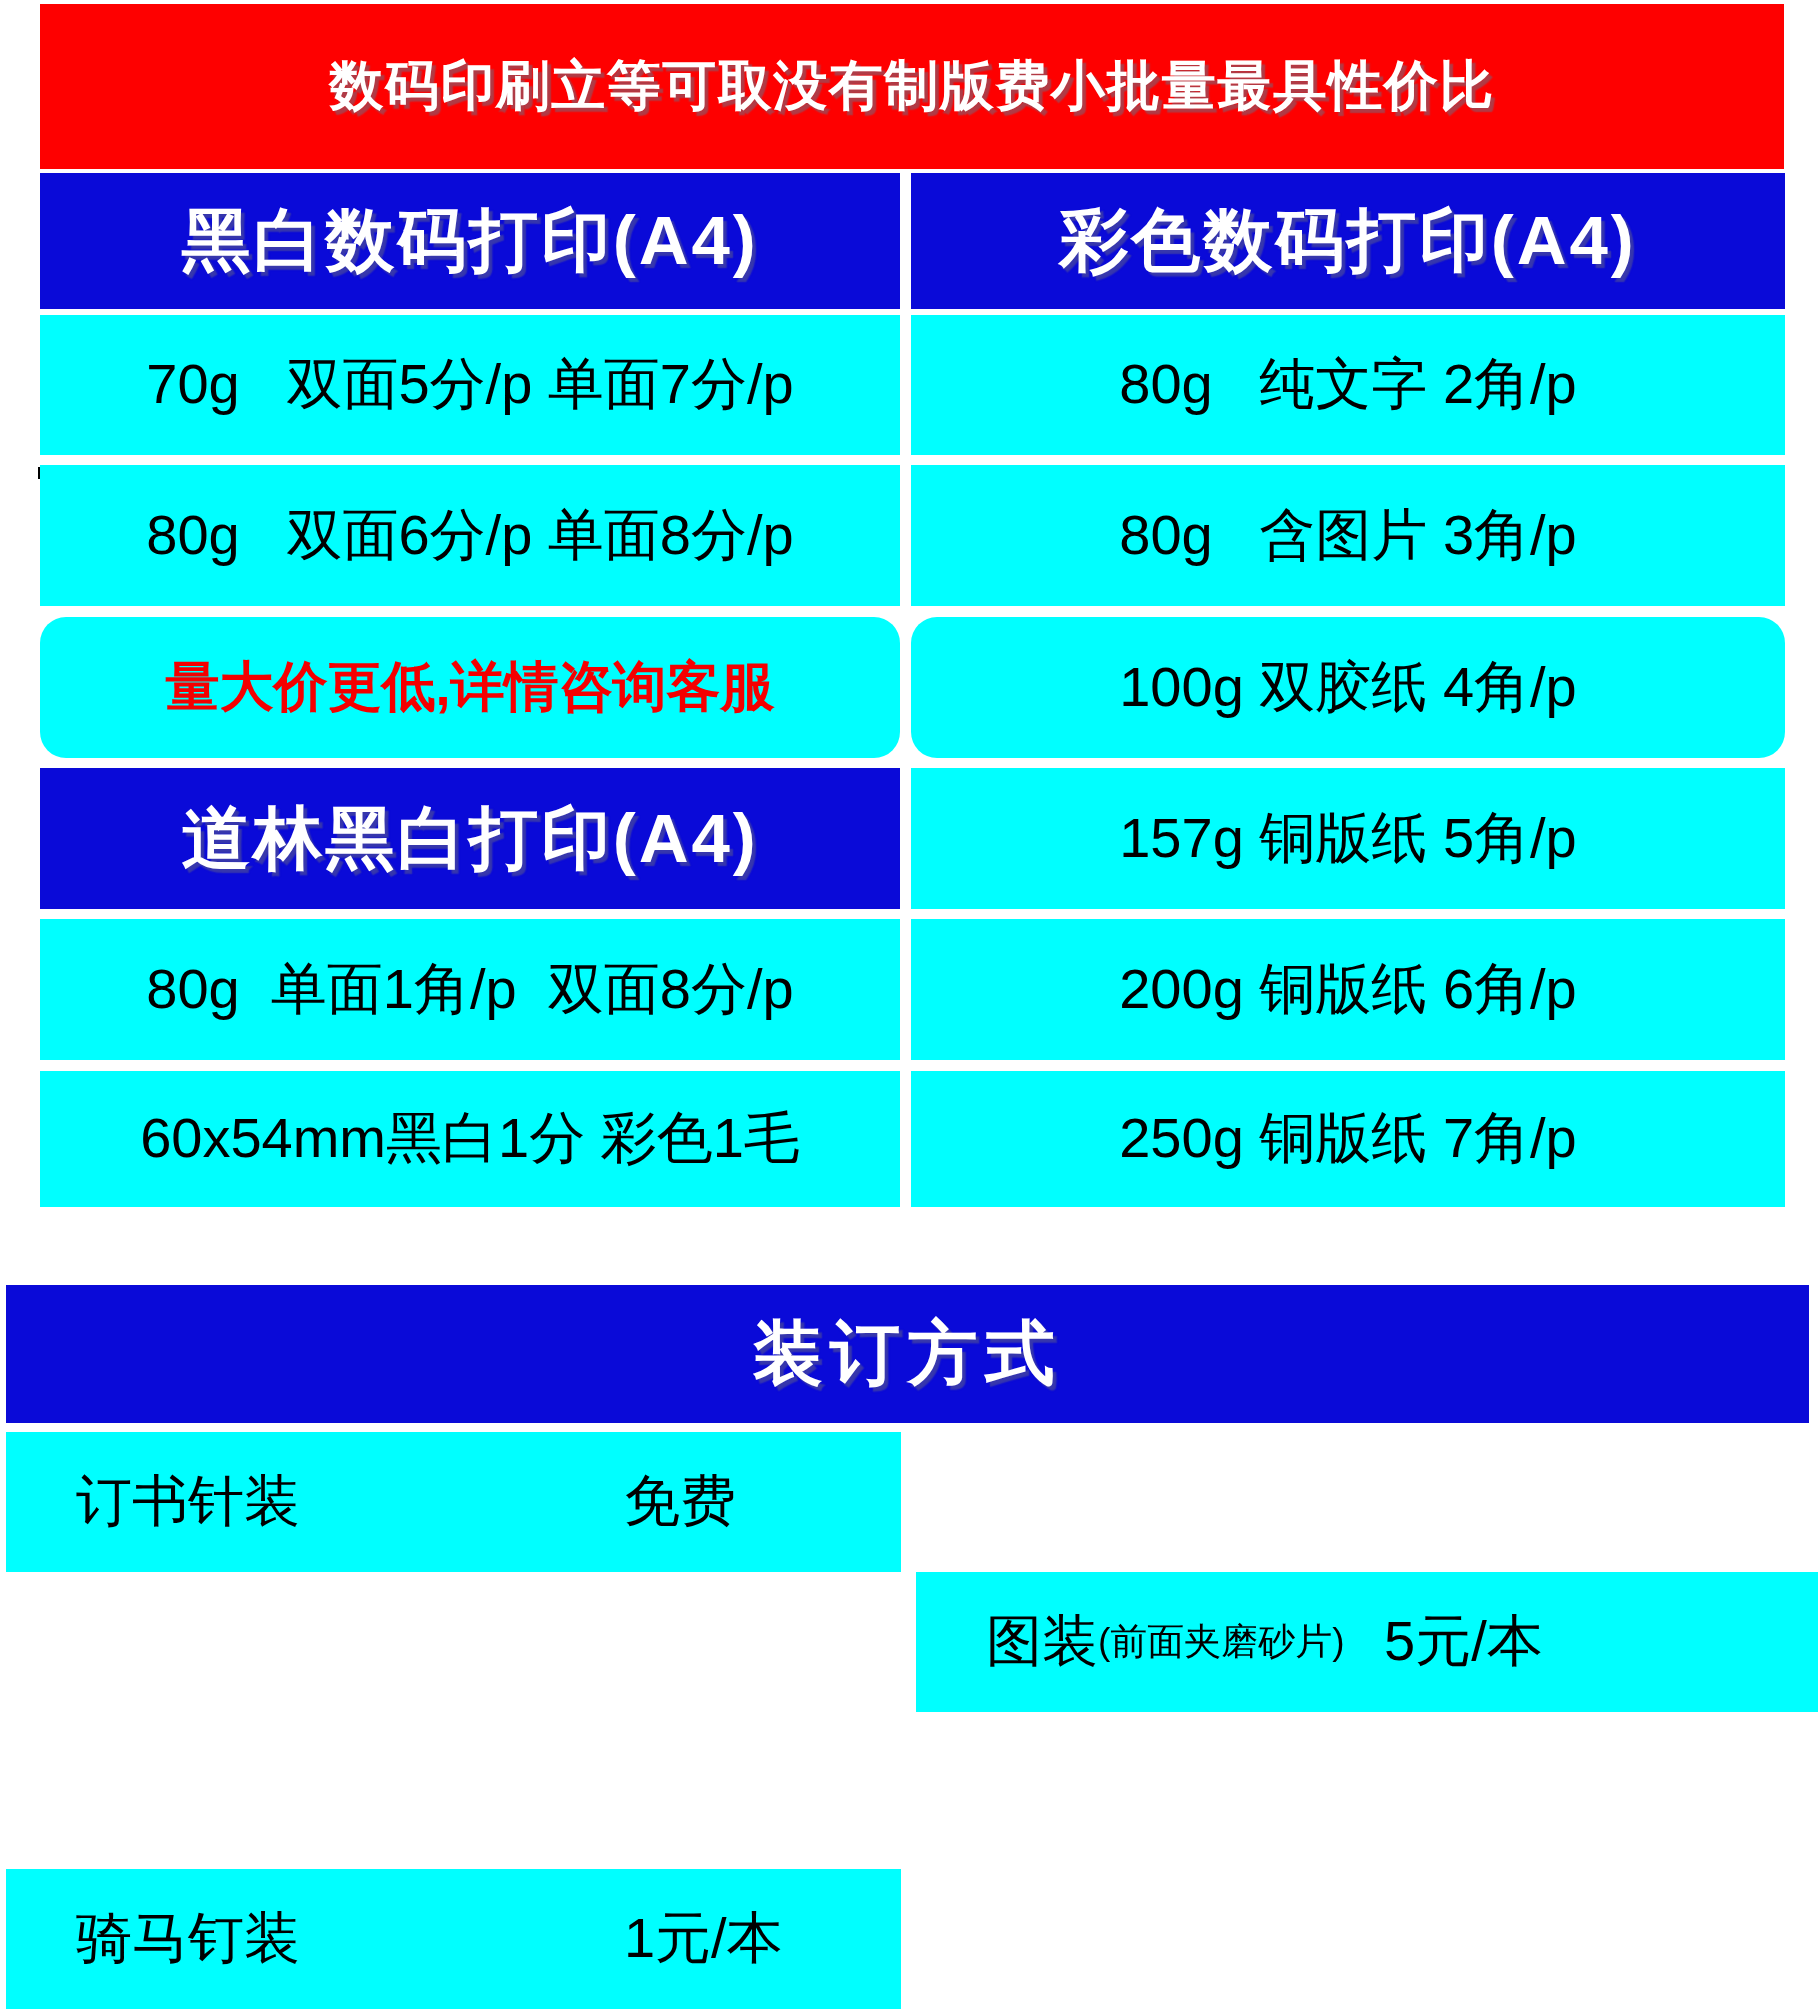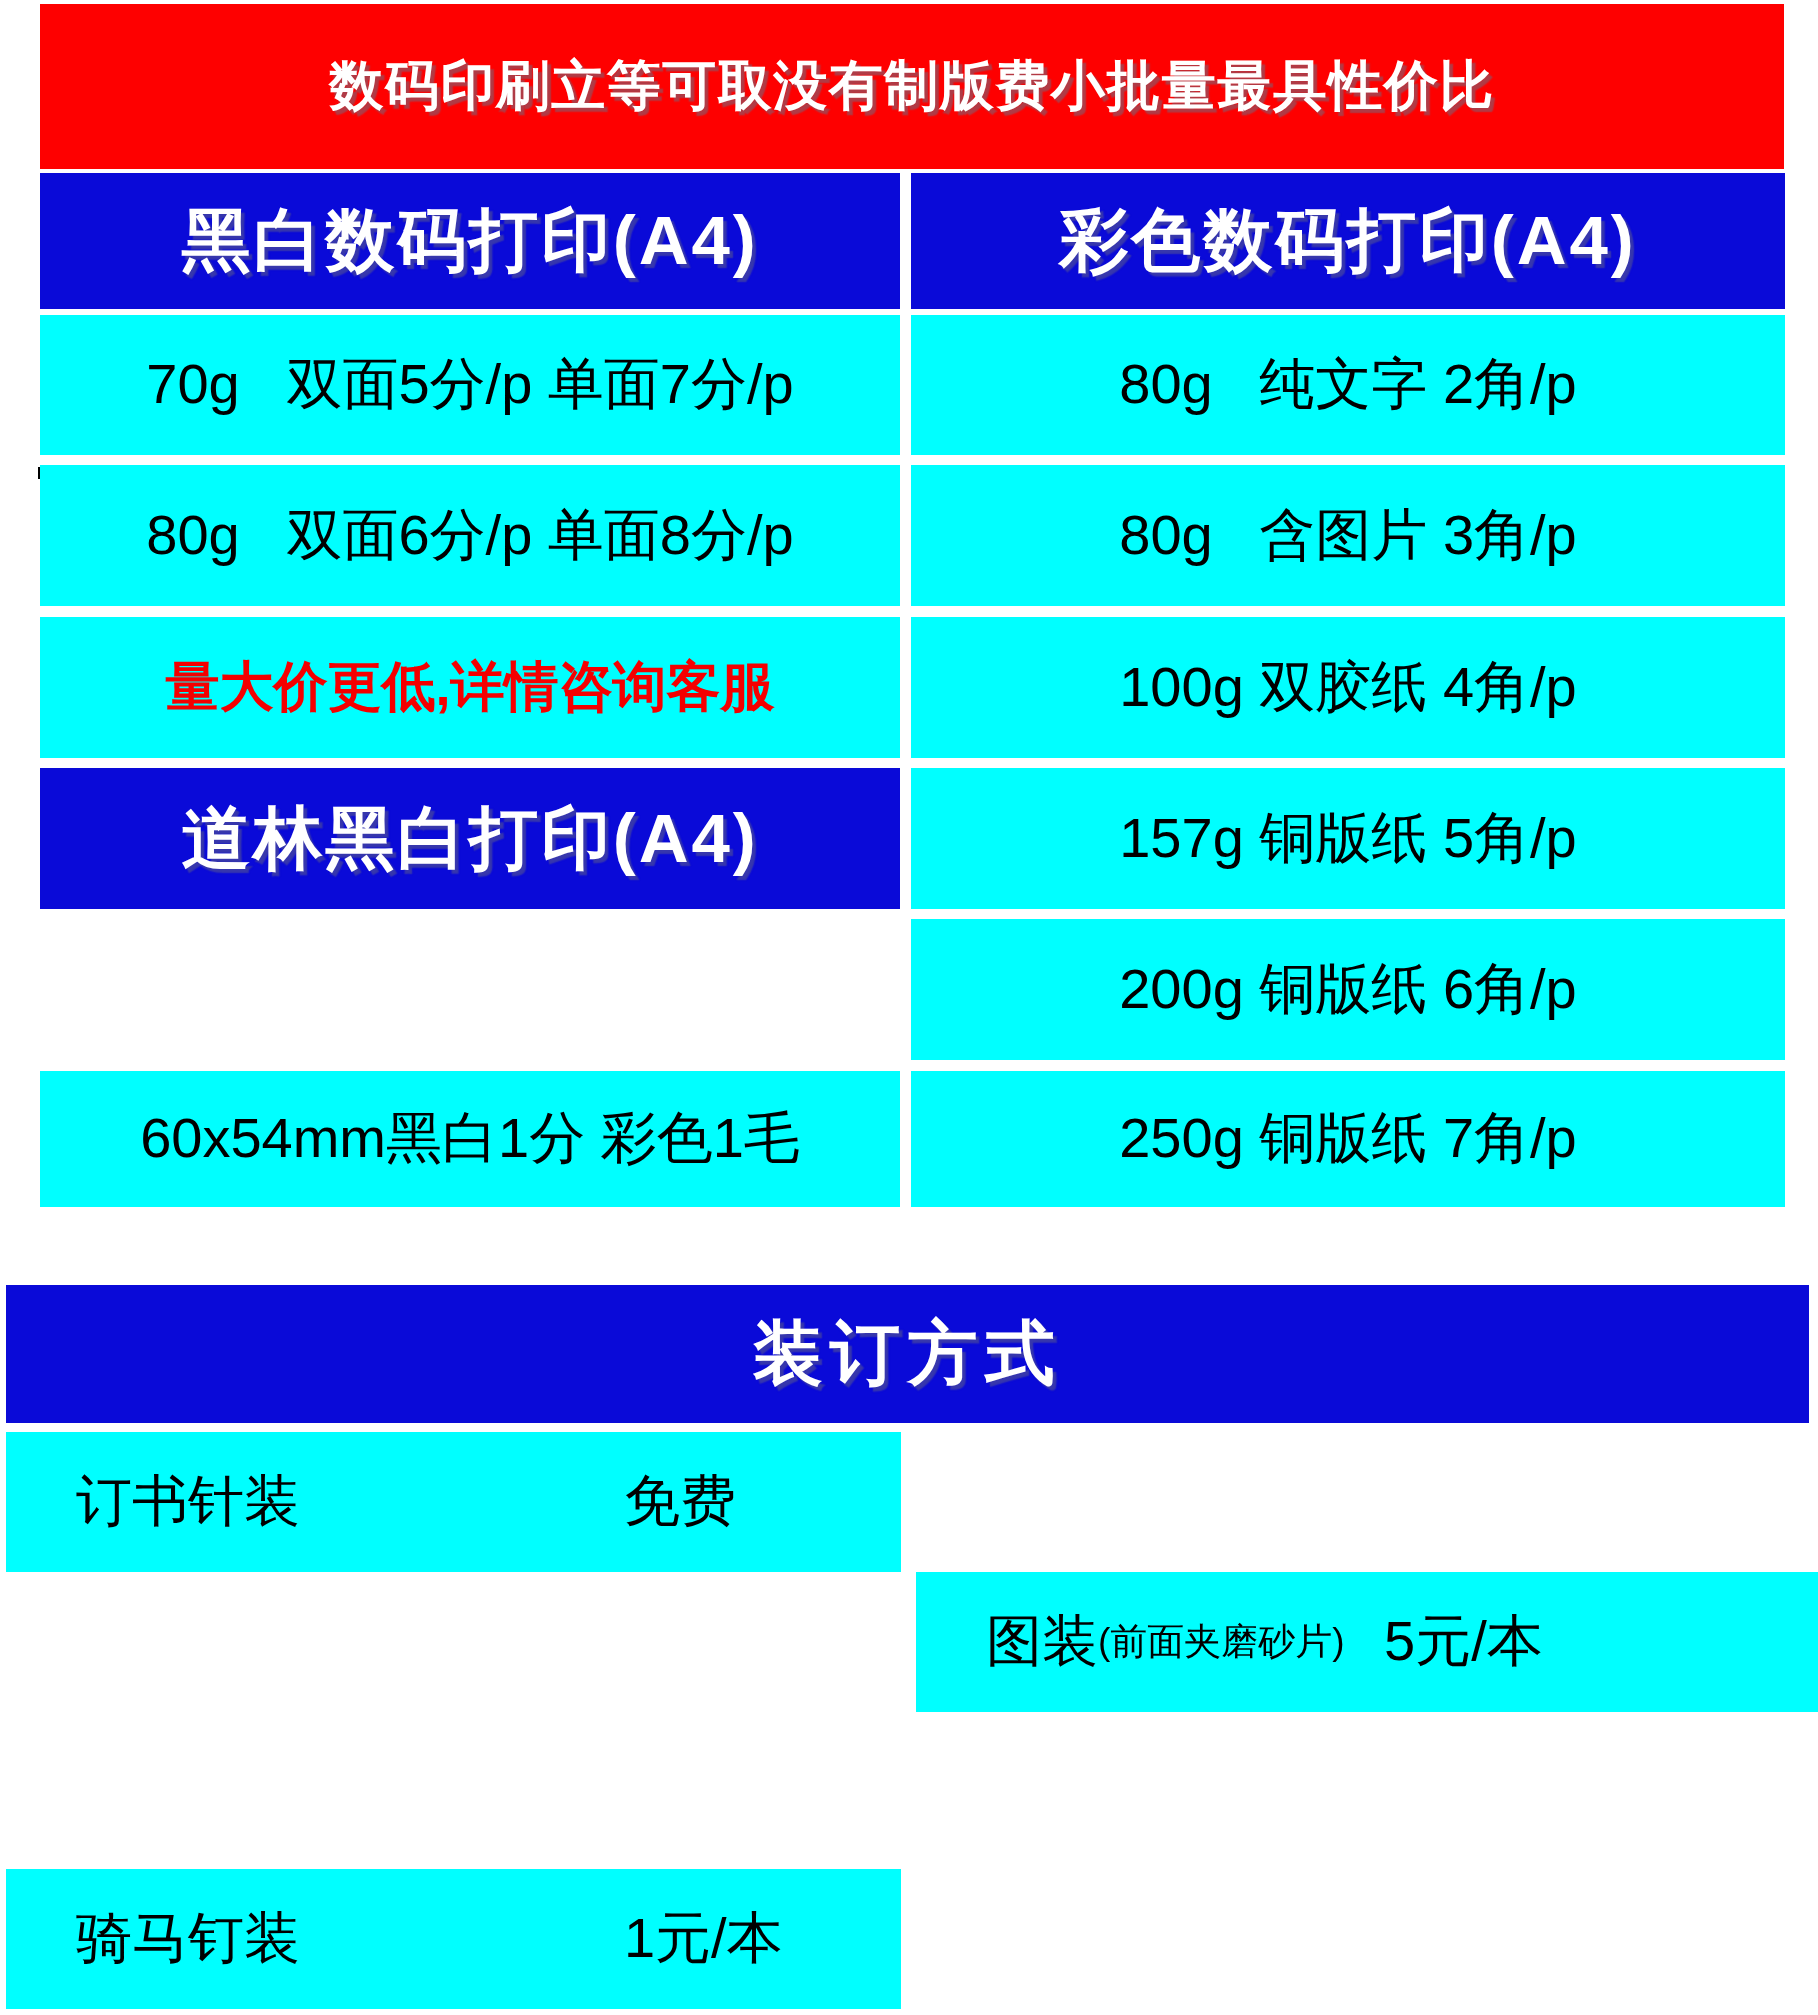--- a/index.html
+++ b/index.html
@@ -35,21 +35,21 @@
   .lrow .bprice{left:618px;}
   .rrow .bprice{left:468px;}
   .dot{position:absolute;left:38px;top:467px;width:10.2px;height:12.4px;background:#000;}
 
   
   .lcol{left:40px;width:860px;}
   .rcol{left:911px;width:874px;}
   .hrow{top:173px;height:136px;}
   .s1{top:315px;height:140px;}
   .s2{top:465px;height:141px;}
-  .s3{top:617px;height:141px;}
+  .s3{top:617px;height:141px;border-radius:26px;}
   .s4{top:768px;height:141px;}
   .s5{top:919px;height:141px;}
   .s6{top:1071px;height:136px;}
 
   
   .bhdr{left:5.9px;top:1285px;width:1803px;height:138px;}
   .bl{left:5.9px;width:895px;}
   .br{left:916px;width:1052px;}
   .b1{top:1432px;height:140px;}
   .b2{top:1583px;height:140px;margin-top:6px;}
@@ -78,20 +78,23 @@
   </div>
 
   <div class="abs cell lcol s3">
     <span class="pre promo">量大价更低,详情咨询客服</span>
   </div>
 
   <div class="abs hdr lcol s4">
     <span class="pre">道林黑白打印(A4)</span>
   </div>
 
+  <div class="abs cell lcol s5">
+    <span class="pre">80g  单面1角/p  双面8分/p</span>
+  </div>
 
   <div class="abs cell lcol s6">
     <span class="pre">60x54mm黑白1分 彩色1毛</span>
   </div>
 
   <div class="abs hdr rcol hrow">
     <span class="pre">彩色数码打印(A4)</span>
   </div>
 
   <div class="abs cell rcol s1">

